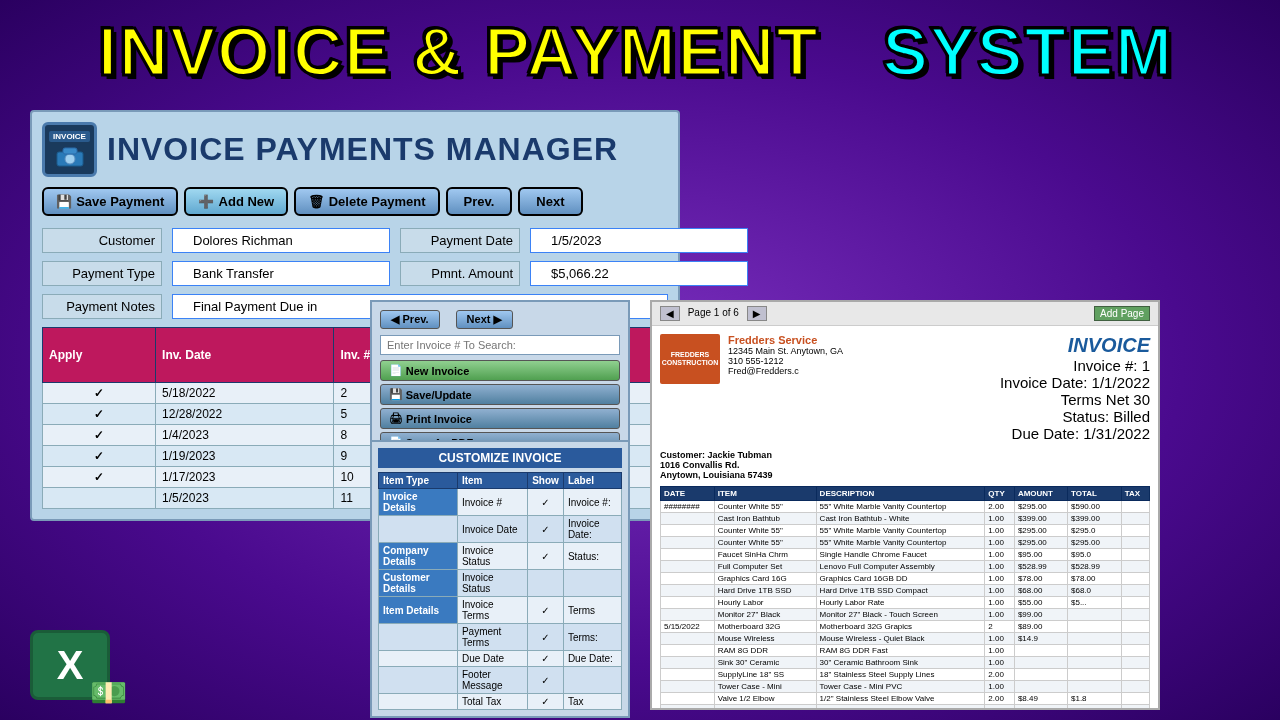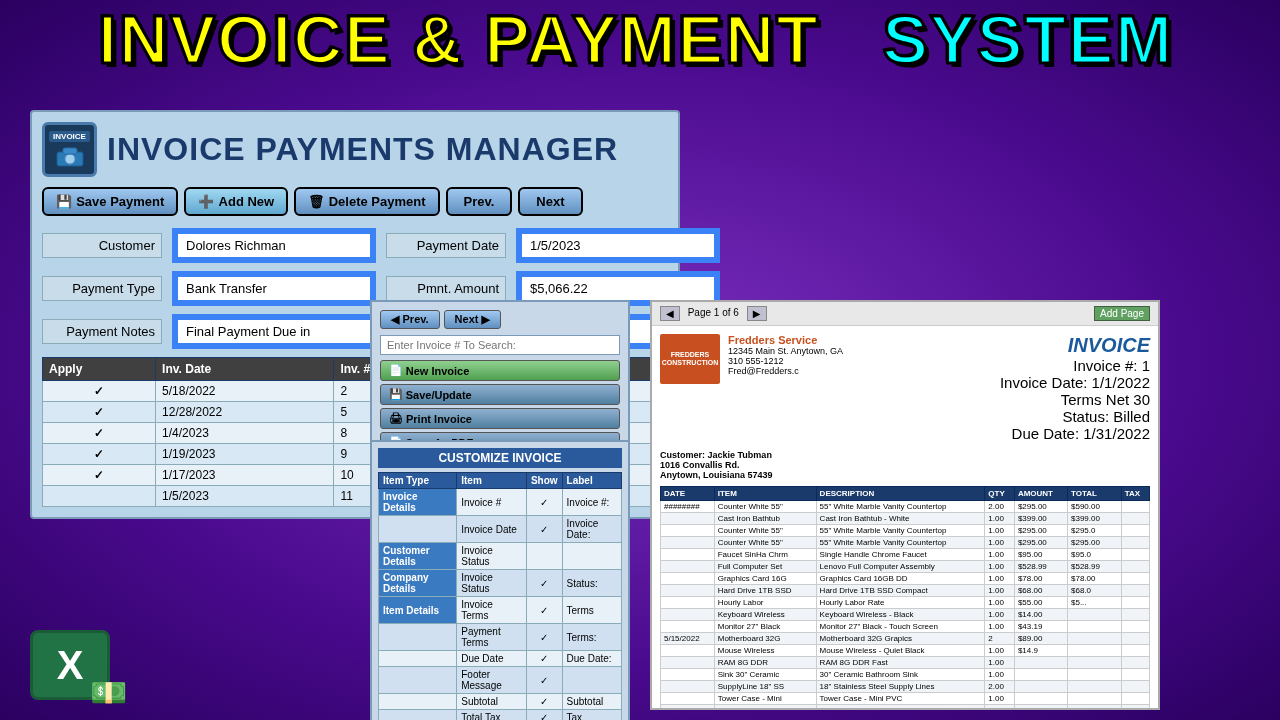--- a/index.html
+++ b/index.html
@@ -20,21 +20,21 @@
     }
 
     
     .title-bar {
       position: absolute;
       top: 0;
       left: 0;
       right: 8px;
       height: 90px;
       display: flex;
-      align-items: flex-start;
+      align-items: flex-end;
       justify-content: center;
       z-index: 10;
     }
     .title-text {
       font-family: Impact, Arial Black, sans-serif;
       font-size: 68px;
       font-weight: 900;
       letter-spacing: 2px;
       -webkit-text-stroke: 3px #000;
       text-stroke: 3px #000;
@@ -122,43 +122,43 @@
       font-size: 13px;
       color: #000;
       text-align: right;
       min-width: 120px;
       background: #c8dcea;
       padding: 4px 6px;
       border: 1px solid #8aabb8;
     }
     .form-input {
       background: #ffffff;
-      border: 6px solid #3b82f6;
-      padding: 4px 8px;
+      border: 1px solid #3b82f6;
+      padding: 4px 20px;
       font-size: 13px;
       flex: 1;
     }
     .form-row-right {
       display: flex;
       align-items: center;
       flex: 1;
       gap: 10px;
     }
 
     
     .invoice-table {
       width: 100%;
       border-collapse: collapse;
       font-size: 12px;
       margin-top: 8px;
     }
     .invoice-table th {
-      background: #404040;
+      background: #be185d;
       color: white;
-      padding: 4px 6px;
+      padding: 20px 6px;
       border: 1px solid #1a3a6c;
       text-align: left;
     }
     .invoice-table td {
       padding: 3px 6px;
       border: 1px solid #8aabb8;
       background: #e8f0f8;
     }
     .invoice-table tr:nth-child(even) td { background: #d8e8f4; }
 
@@ -414,21 +414,21 @@
     .money-icon {
       position: absolute;
       bottom: 10px;
       left: 90px;
       font-size: 30px;
       z-index: 10;
     }
 
     .prev-next-panel {
       display: flex;
-      gap: 4px;
+      gap: 16px;
       margin-bottom: 6px;
     }
     .pn-btn {
       padding: 2px 10px;
       background: linear-gradient(180deg, #a0c8f0 0%, #6090c0 100%);
       border: 1px solid #555;
       border-radius: 3px;
       cursor: pointer;
       font-size: 11px;
       font-weight: bold;
@@ -637,32 +637,32 @@
     <td style="text-align:center;">✓</td>
     <td>Invoice #:</td>
   </tr>
         <tr>
     <td class=""></td>
     <td>Invoice Date</td>
     <td style="text-align:center;">✓</td>
     <td>Invoice Date:</td>
   </tr>
         <tr>
-    <td class="cat-label">Customer Details</td>
-    <td>Invoice Status</td>
-    <td style="text-align:center;"></td>
-    <td></td>
-  </tr>
-        <tr>
     <td class="cat-label">Company Details</td>
     <td>Invoice Status</td>
     <td style="text-align:center;">✓</td>
     <td>Status:</td>
   </tr>
         <tr>
+    <td class="cat-label">Customer Details</td>
+    <td>Invoice Status</td>
+    <td style="text-align:center;"></td>
+    <td></td>
+  </tr>
+        <tr>
     <td class="cat-label">Item Details</td>
     <td>Invoice Terms</td>
     <td style="text-align:center;">✓</td>
     <td>Terms</td>
   </tr>
         <tr>
     <td class=""></td>
     <td>Payment Terms</td>
     <td style="text-align:center;">✓</td>
     <td>Terms:</td>
@@ -671,26 +671,20 @@
     <td class=""></td>
     <td>Due Date</td>
     <td style="text-align:center;">✓</td>
     <td>Due Date:</td>
   </tr>
         <tr>
     <td class=""></td>
     <td>Footer Message</td>
     <td style="text-align:center;">✓</td>
     <td></td>
-  </tr>
-        <tr>
-    <td class=""></td>
-    <td>Subtotal</td>
-    <td style="text-align:center;">✓</td>
-    <td>Subtotal</td>
   </tr>
         <tr>
     <td class=""></td>
     <td>Total Tax</td>
     <td style="text-align:center;">✓</td>
     <td>Tax</td>
   </tr>
       </tbody>
   </table>
 </div>
@@ -837,33 +831,24 @@
     <td></td>
     <td>Hourly Labor</td>
     <td>Hourly Labor Rate</td>
     <td>1.00</td>
     <td>$55.00</td>
     <td>$5...</td>
     <td></td>
   </tr>
           <tr>
     <td></td>
-    <td>Keyboard Wireless</td>
-    <td>Keyboard Wireless - Black</td>
-    <td>1.00</td>
-    <td>$14.00</td>
-    <td></td>
-    <td></td>
-  </tr>
-          <tr>
-    <td></td>
     <td>Monitor 27" Black</td>
     <td>Monitor 27" Black - Touch Screen</td>
     <td>1.00</td>
-    <td>$43.19</td>
+    <td>$99.00</td>
     <td></td>
     <td></td>
   </tr>
           <tr>
     <td>5/15/2022</td>
     <td>Motherboard 32G</td>
     <td>Motherboard 32G Grapics</td>
     <td>2</td>
     <td>$89.00</td>
     <td></td>

